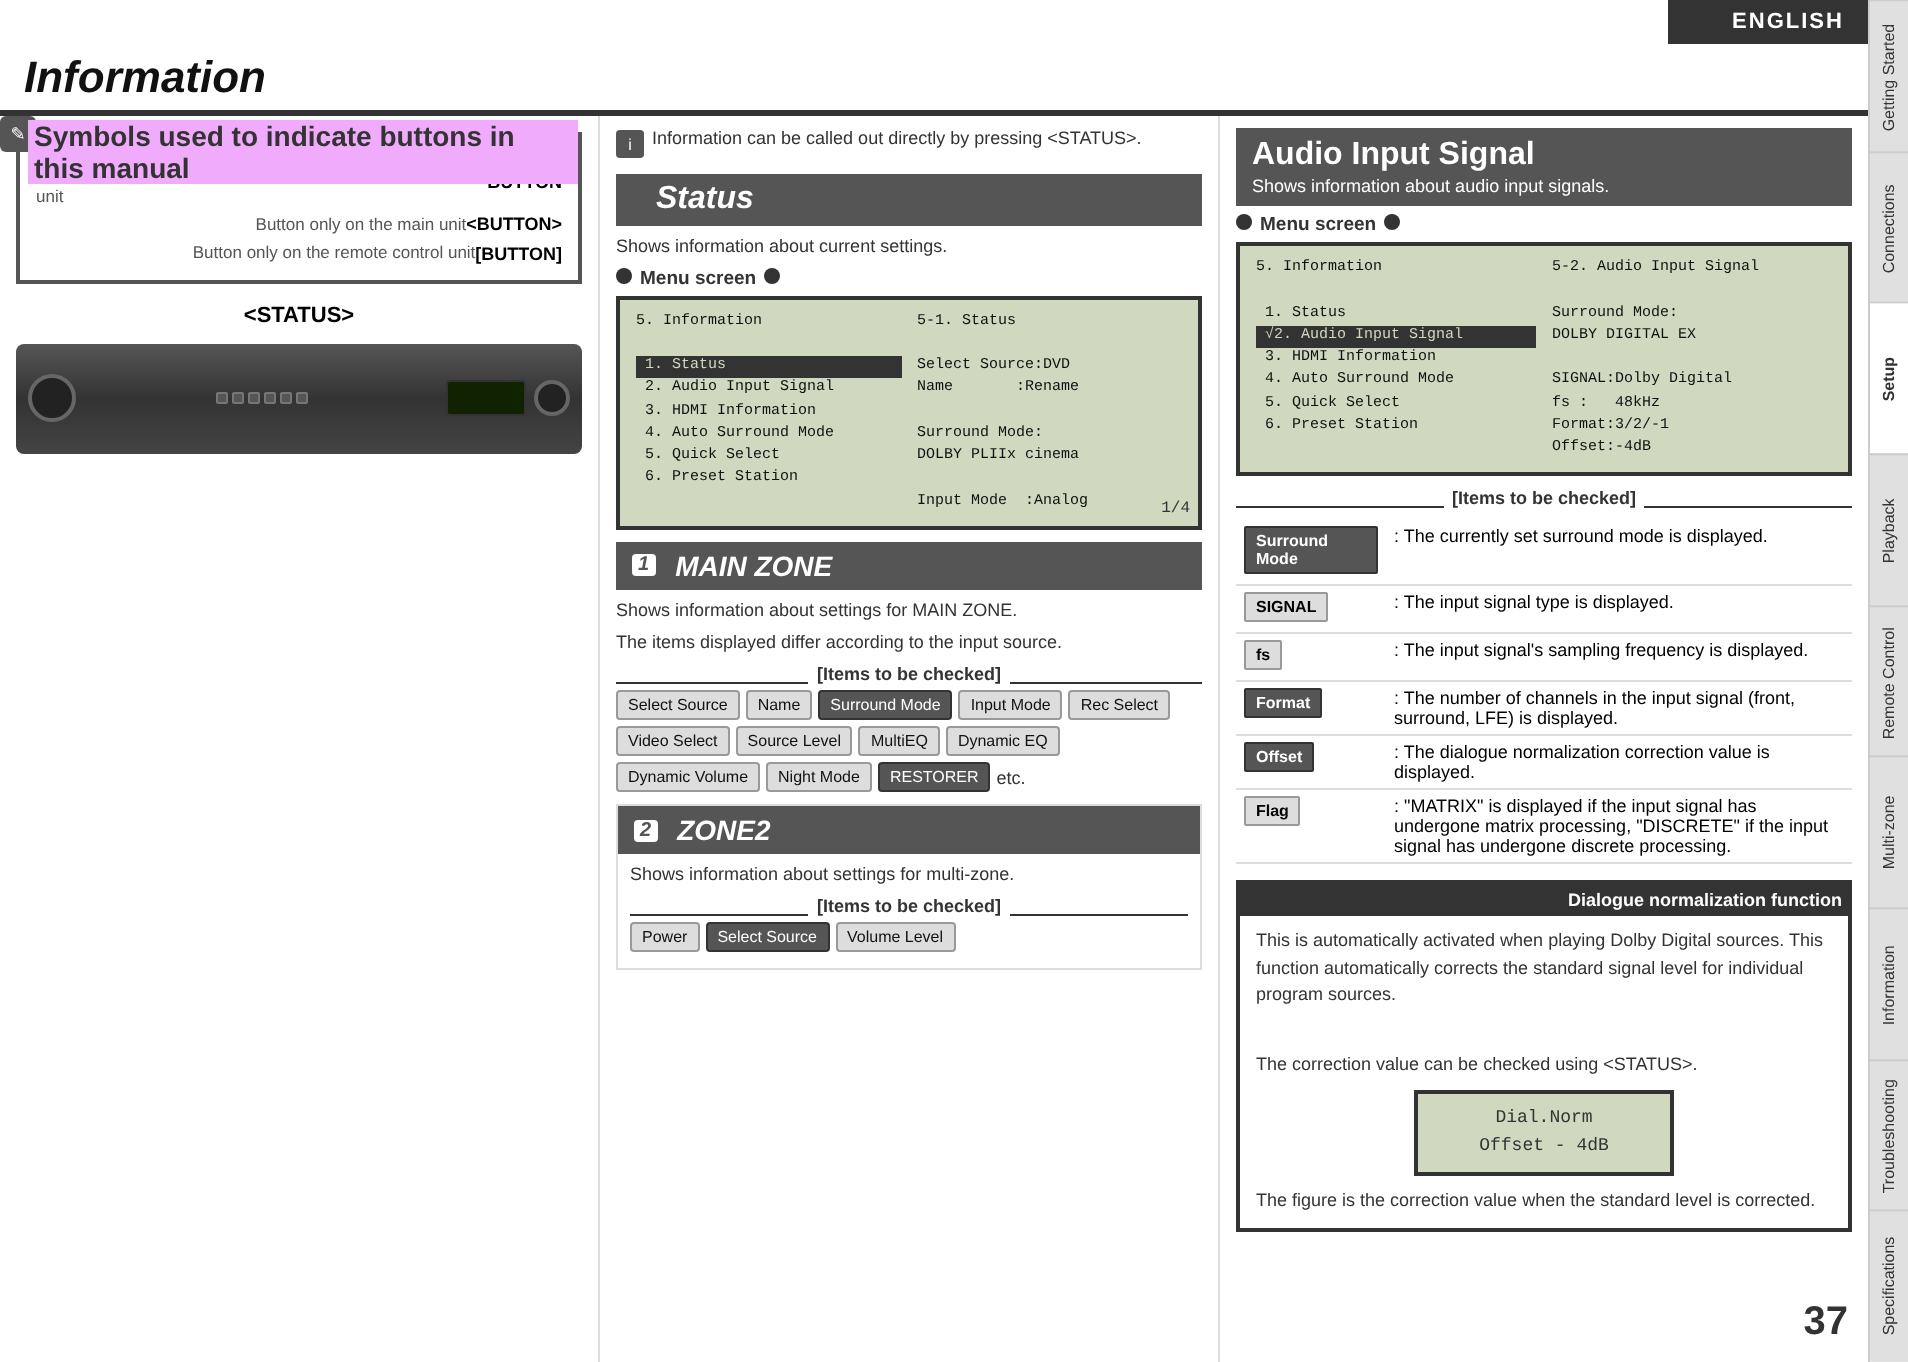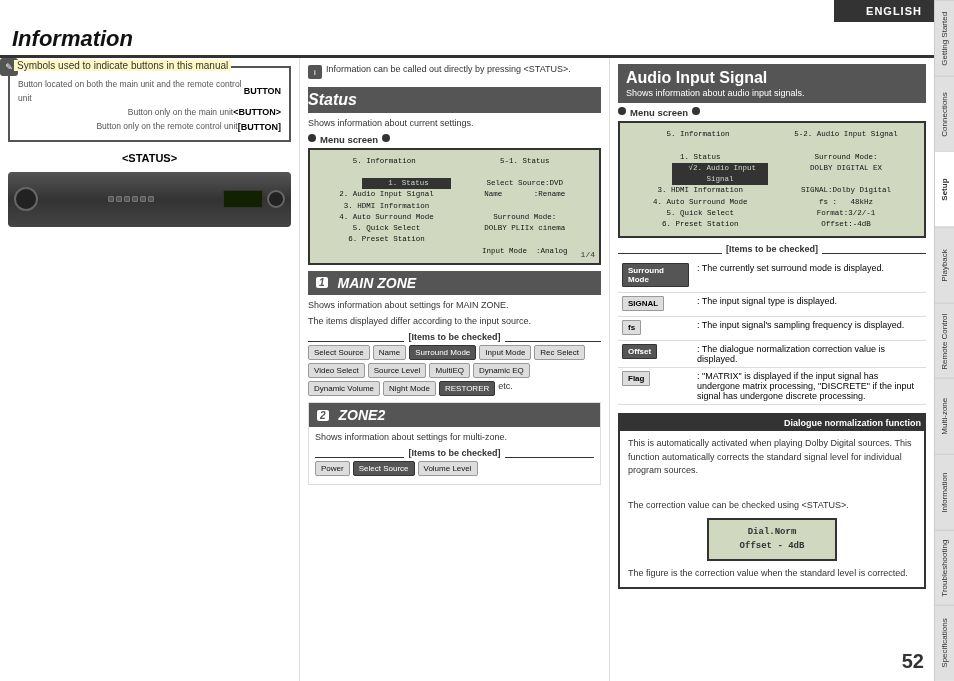--- a/index.html
+++ b/index.html
@@ -104,24 +104,24 @@
     .symbols-box {
       border: 2px solid #555;
       padding: 6px 8px;
       margin-bottom: 10px;
       position: relative;
     }
     .symbols-box-title {
       position: absolute;
       top: -8px;
       left: 4px;
-      background: #fef9c3;
+      background: #f0abfc;
       padding: 0 3px;
-      font-size: 10px;
-      font-weight: normal;
+      font-size: 14px;
+      font-weight: bold;
       color: #333;
     }
     .symbols-icon {
       position: absolute;
       top: -10px;
       left: -10px;
       width: 18px;
       height: 18px;
       background: #555;
       border-radius: 3px;
@@ -244,21 +244,21 @@
       justify-content: center;
       font-size: 8px;
       flex-shrink: 0;
       margin-top: 1px;
     }
 
     
     .section-title-bar {
       background: #555;
       color: #fff;
-      padding: 4px 0;
+      padding: 4px 20px;
       font-size: 13px;
       font-weight: bold;
       font-style: italic;
       margin-bottom: 4px;
     }
     .section-title-bar .num-badge {
       display: inline-block;
       background: #fff;
       color: #555;
       border-radius: 2px;
@@ -331,20 +331,21 @@
       height: 1px;
       background: #333;
     }
 
     
     .button-tags {
       display: flex;
       flex-wrap: wrap;
       gap: 3px;
       margin-bottom: 4px;
+      align-items: center;
     }
     .btn-tag {
       background: #ddd;
       border: 1px solid #999;
       padding: 2px 5px;
       font-size: 8px;
       border-radius: 2px;
       color: #111;
     }
     .btn-tag.dark {
@@ -438,48 +439,45 @@
     .dialogue-screen {
       background: #d0d8c0;
       border: 2px solid #333;
       padding: 6px;
       font-family: 'Courier New', monospace;
       font-size: 9px;
       text-align: center;
       margin: 6px auto;
       width: 130px;
       line-height: 1.5;
-      font-weight: bold;
     }
 
     
     .page-number {
       position: absolute;
       bottom: 8px;
       right: 30px;
       font-size: 20px;
       font-weight: bold;
       color: #333;
     }
 
     
     .screen-col-layout {
       display: flex;
       gap: 8px;
-      text-align: center;
     }
     .screen-left, .screen-right {
       flex: 1;
     }
 
     
     .hl {
       background: #333;
       color: #d0d8c0;
-      margin-left: 44px;
     }
   </style>
 </head>
 <body>
 
 <div class="top-bar">
   <span>ENGLISH</span>
 </div>
 
 <div class="right-sidebar">
@@ -686,20 +684,24 @@
       </tr>
       <tr>
         <td><span class="item-key">SIGNAL</span></td>
         <td>: The input signal type is displayed.</td>
       </tr>
       <tr>
         <td><span class="item-key">fs</span></td>
         <td>: The input signal's sampling frequency is displayed.</td>
       </tr>
       <tr>
+        <td><span class="item-key dark">Format</span></td>
+        <td>: The number of channels in the input signal (front, surround, LFE) is displayed.</td>
+      </tr>
+      <tr>
         <td><span class="item-key dark">Offset</span></td>
         <td>: The dialogue normalization correction value is displayed.</td>
       </tr>
       <tr>
         <td><span class="item-key">Flag</span></td>
         <td>: "MATRIX" is displayed if the input signal has undergone matrix processing, "DISCRETE" if the input signal has undergone discrete processing.</td>
       </tr>
     </tbody>
       </table>
 
@@ -713,13 +715,13 @@
           <div>Offset  -  4dB</div>
         </div>
         <div>The figure is the correction value when the standard level is corrected.</div>
       </div>
     </div>
 
   </div>
 
 </div>
 
-<div class="page-number">52</div>
+<div class="page-number">37</div>
 
 </body></html>

